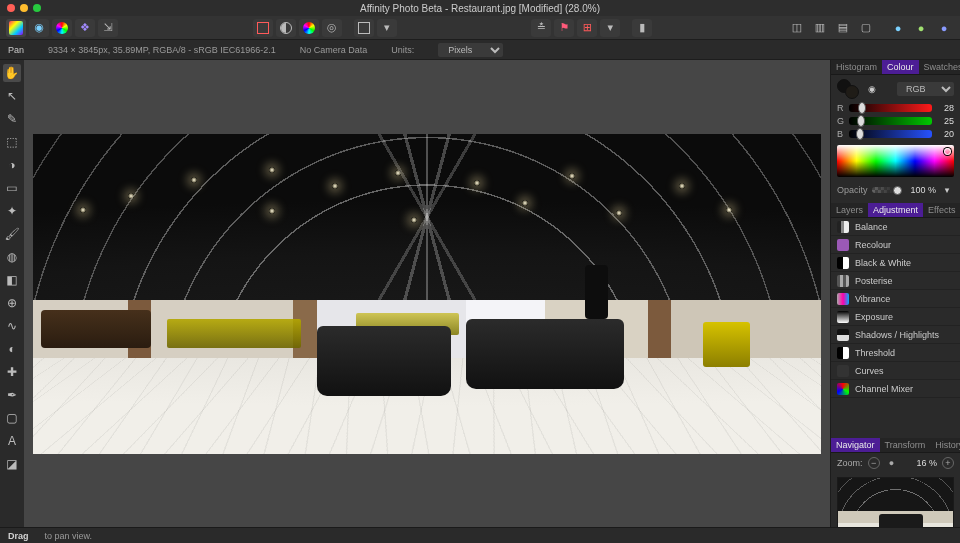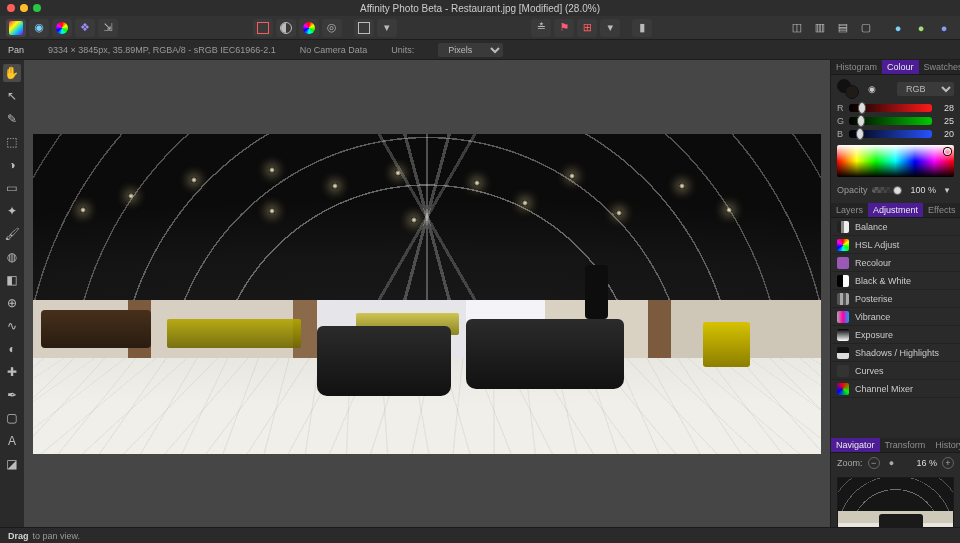--- a/index.html
+++ b/index.html
@@ -190,21 +190,21 @@
                       radial-gradient(circle at 50% 170%, transparent 0 72%, rgba(200,200,200,.4) 72% 73%, transparent 73%),
                       radial-gradient(circle at 50% 170%, transparent 0 88%, rgba(200,200,200,.35) 88% 89%, transparent 89%);
   }
   .nav-thumb .mini-sofa{position:absolute; left:36%; top:56%; width:38%; height:28%; background:#1a1a1a; border-radius:3px;}
   
   .statusbar {
     position:absolute; left:0; right:0; bottom:0; height:16px;
     background:#2a2a2a; border-top:1px solid #1a1a1a;
     display:flex; align-items:center; padding:0 8px; color:#9a9a9a; font-size:9px;
   }
-  .statusbar b{ color:#d2d2d2; font-weight:600; margin-right:4px;}
+  .statusbar b{ color:#d2d2d2; font-weight:600; margin-right:16px;}
 
   
   .ico{ display:inline-flex; width:14px; height:14px; align-items:center; justify-content:center;}
   .grad-ico{background:linear-gradient(135deg,#f36,#ff0,#0cf,#90f);border-radius:2px;width:14px;height:14px;}
   .hsv-ico{background:conic-gradient(#f00,#ff0,#0f0,#0ff,#00f,#f0f,#f00);border-radius:50%;width:12px;height:12px;}
   .circle-ico{width:12px;height:12px;border-radius:50%;border:1.5px solid #bbb;}
   .circle-ico.half::after{content:"";display:block;width:50%;height:100%;background:#bbb;border-radius:6px 0 0 6px;}
   .sq-ico{width:12px;height:12px;border:1.5px solid #bbb;}
   .adj-icon.levels{background:linear-gradient(90deg,#222 0 30%,#888 30% 60%,#eee 60% 100%);}
   .adj-icon.wb{background:linear-gradient(135deg,#4aa3ff,#ffcc55);}
@@ -440,24 +440,20 @@
         <span class="">Layers</span>
         <span class="active">Adjustment</span>
         <span class="">Effects</span>
       </div>
     <div class="adj-list" id="adj-list">
         <div class="adj-item">
           <div class="adj-icon levels"></div>
           <span>Balance</span>
         </div>
         <div class="adj-item">
-          <div class="adj-icon hsl"></div>
-          <span>HSL Adjust</span>
-        </div>
-        <div class="adj-item">
           <div class="adj-icon recol"></div>
           <span>Recolour</span>
         </div>
         <div class="adj-item">
           <div class="adj-icon bw"></div>
           <span>Black &amp; White</span>
         </div>
         <div class="adj-item">
           <div class="adj-icon post"></div>
           <span>Posterise</span>
@@ -466,20 +462,24 @@
           <div class="adj-icon vib"></div>
           <span>Vibrance</span>
         </div>
         <div class="adj-item">
           <div class="adj-icon exp"></div>
           <span>Exposure</span>
         </div>
         <div class="adj-item">
           <div class="adj-icon sh"></div>
           <span>Shadows / Highlights</span>
+        </div>
+        <div class="adj-item">
+          <div class="adj-icon thr"></div>
+          <span>Threshold</span>
         </div>
         <div class="adj-item">
           <div class="adj-icon crv"></div>
           <span>Curves</span>
         </div>
         <div class="adj-item">
           <div class="adj-icon cm"></div>
           <span>Channel Mixer</span>
         </div>
       </div>

